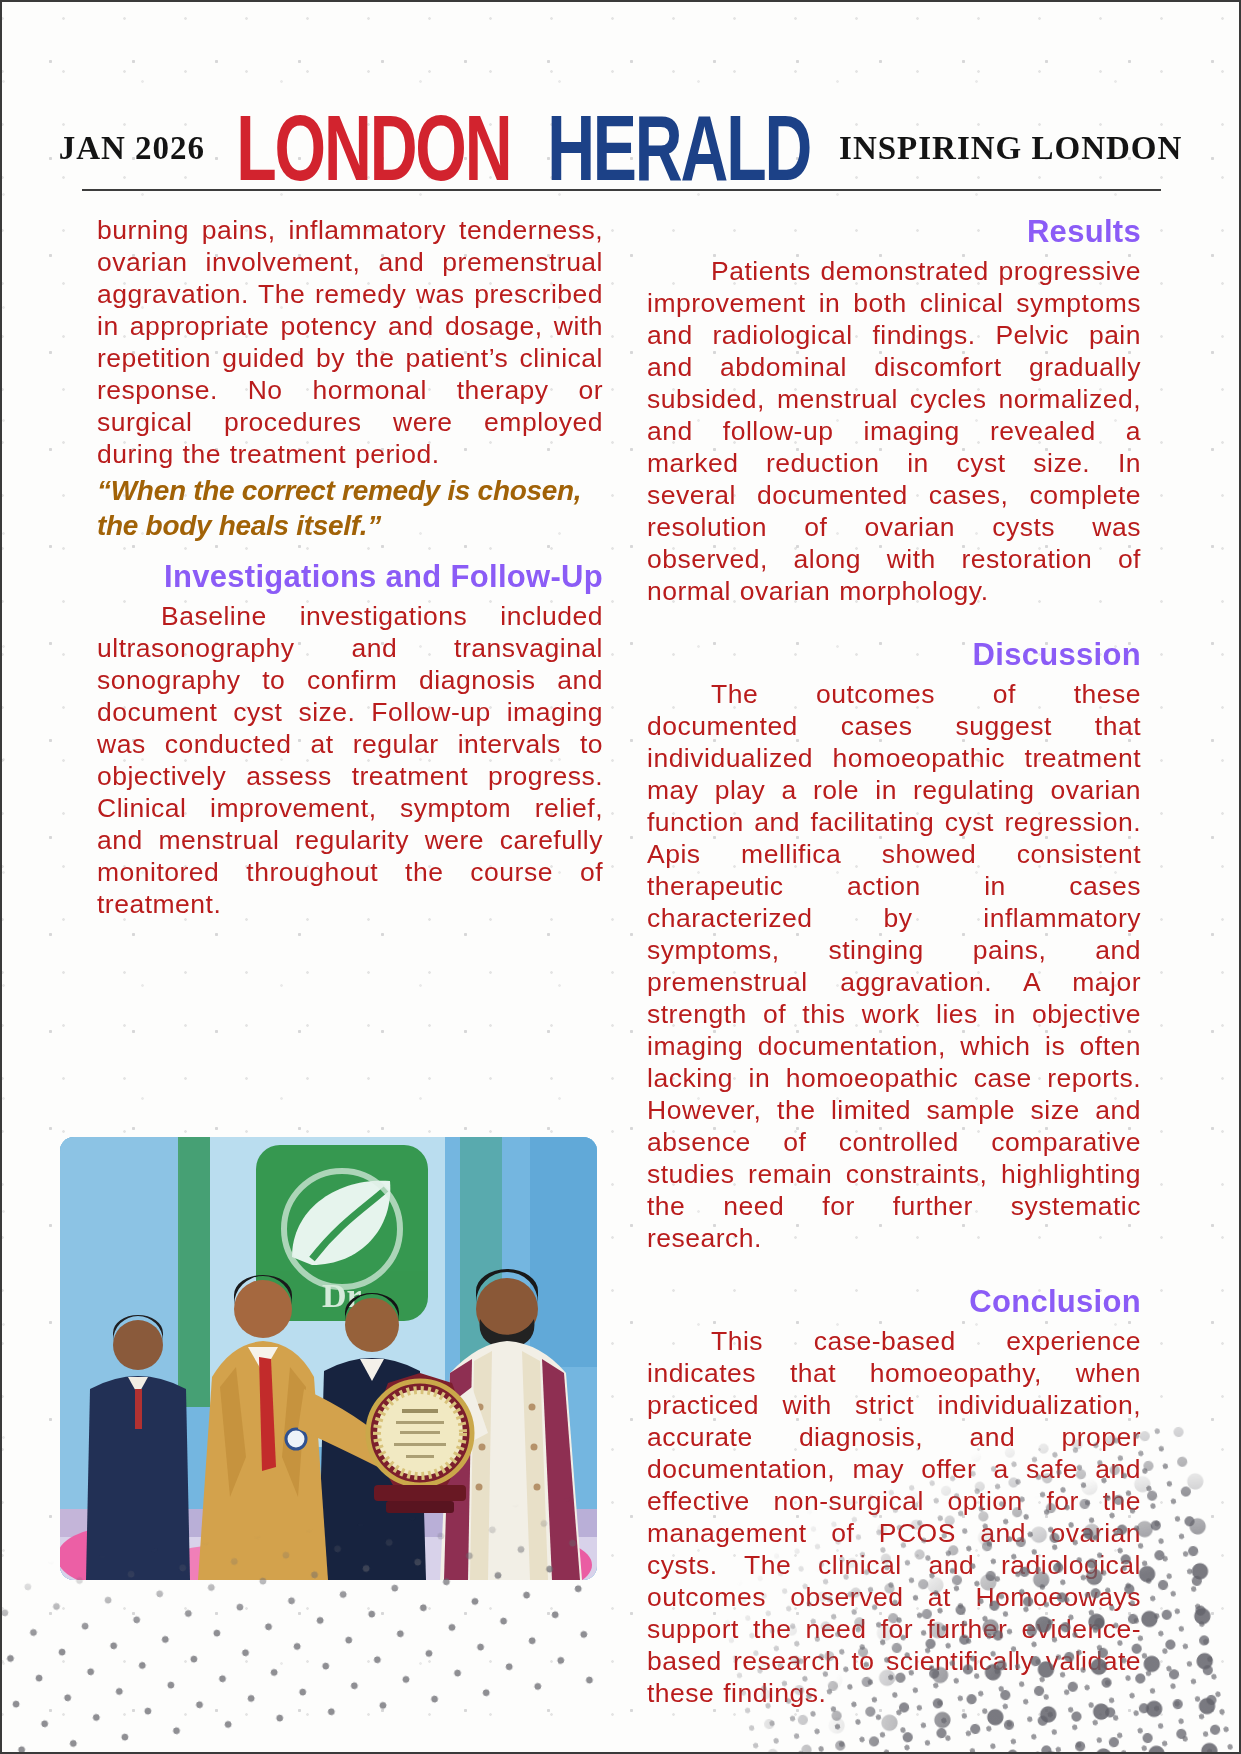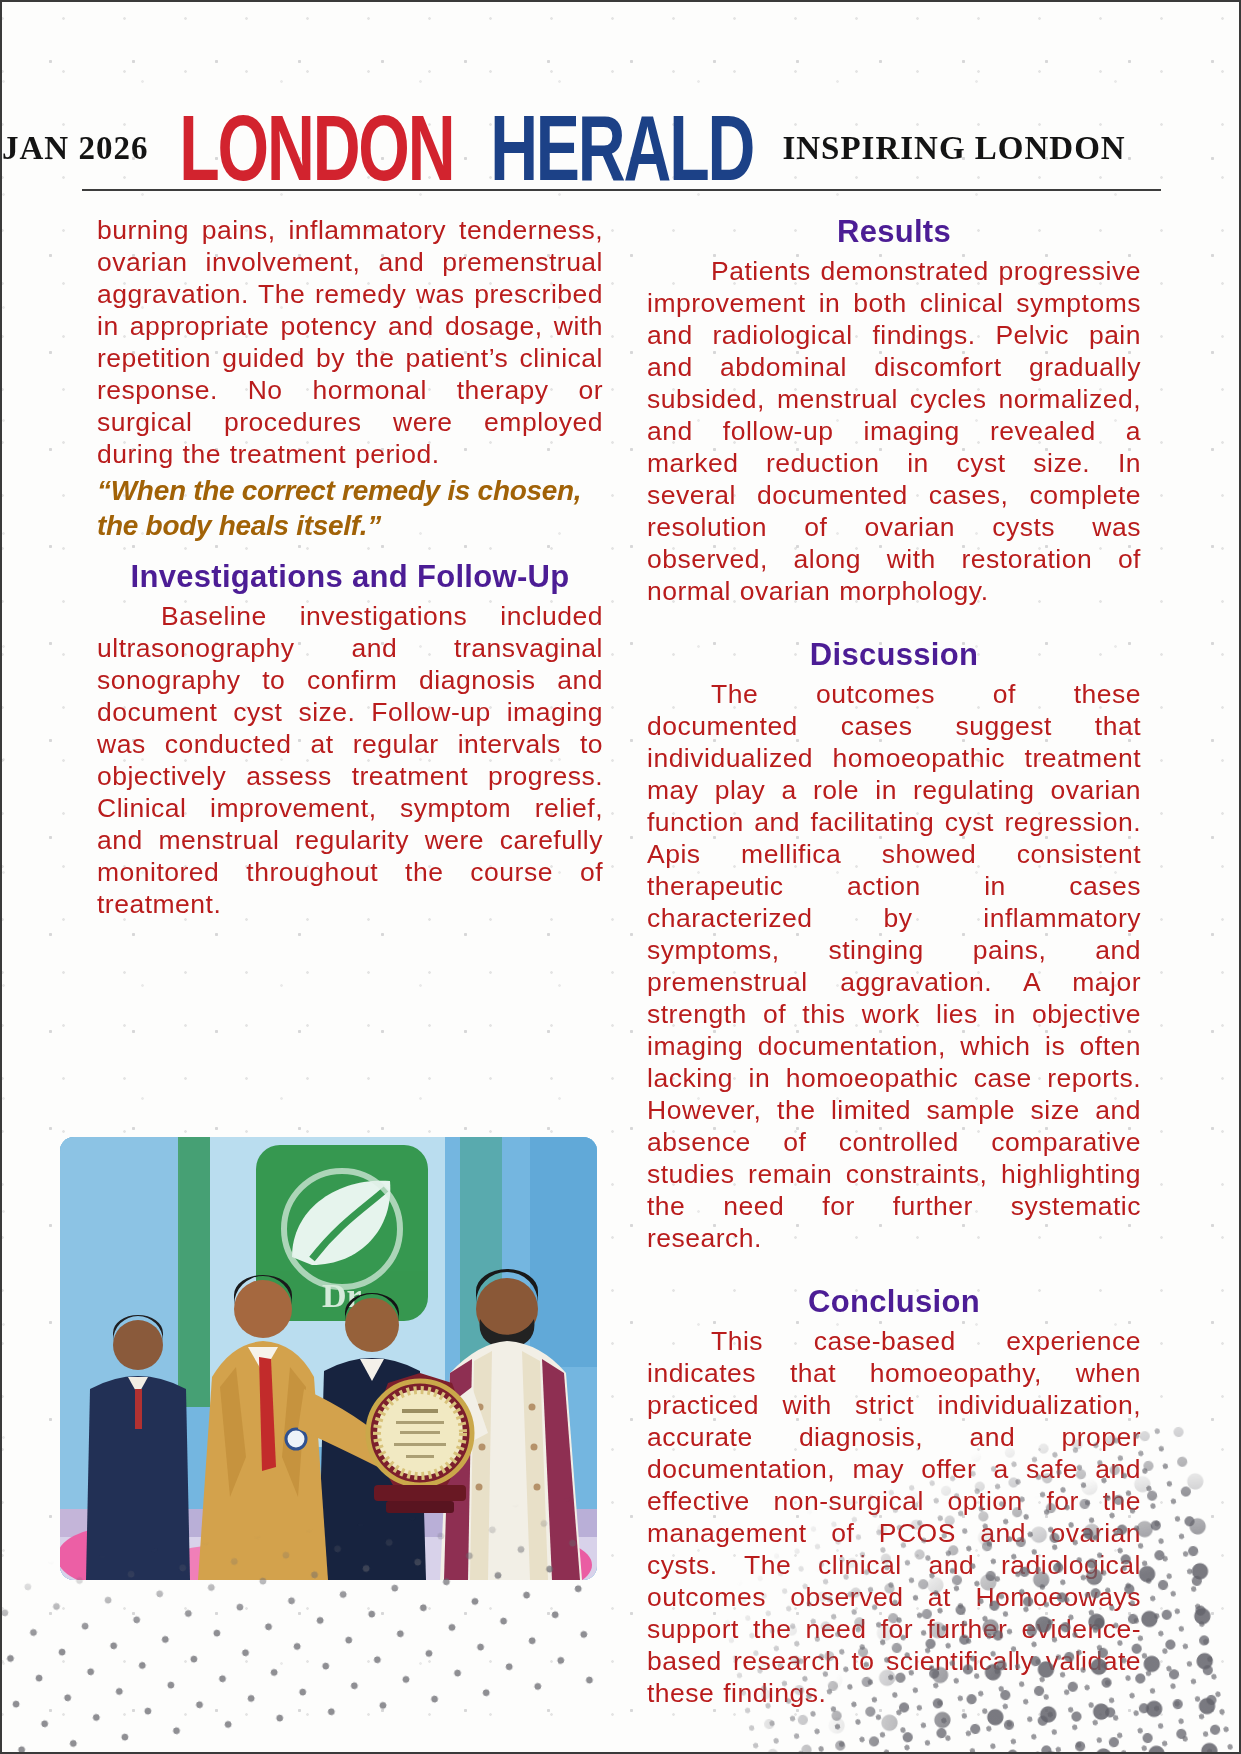--- a/index.html
+++ b/index.html
@@ -49,21 +49,21 @@
   .hb-big {
     background-image: radial-gradient(circle, rgba(98,98,106,.85) 7.6px, transparent 8.6px);
     background-size: 53px 45px; transform: rotate(-3deg); transform-origin: bottom right;
     -webkit-mask-image: radial-gradient(ellipse at 100% 100%, #000 40%, transparent 62%);
             mask-image: radial-gradient(ellipse at 100% 100%, #000 40%, transparent 62%);
   }
 
   
   .header {
     position:absolute; top:103px; left:0; right:0;
-    display:flex; justify-content:flex-start; align-items:center; gap:20px;
+    display:flex; justify-content:center; align-items:center; gap:20px;
     white-space:nowrap;
   }
   .issue-date, .tagline {
     font-family:"Liberation Serif", serif; font-weight:bold; font-size:33px;
     letter-spacing:1px; color:#141414;
   }
   .masthead { display:flex; align-items:center; gap:16px; }
   .masthead-word {
     font-size:92px; font-weight:bold; line-height:.95; display:inline-block;
     transform:scaleX(.72); letter-spacing:-3px;
@@ -79,21 +79,21 @@
   p.body {
     font-size:26.5px; line-height:32px; text-align:justify; margin:0;
     letter-spacing:.5px; word-spacing:1px; color:#b91c1c;
   }
   p.indent { text-indent:64px; }
   .quote {
     font-size:28px; line-height:35px; font-weight:bold; font-style:italic;
     letter-spacing:-.3px; margin:3px 0 0 0; color:#a16207;
   }
   h2.section-heading {
-    font-size:31px; font-weight:bold; color:#4c1d95; text-align:center;
+    font-size:31px; font-weight:bold; color:#8b5cf6; text-align:right;
     margin:30px 0 5px 0; letter-spacing:.3px; line-height:36px;
   }
   .col-left h2.section-heading { margin-top:16px; }
   .section:first-child h2.section-heading { margin-top:0; }
 
   
   .photo {
     position:absolute; left:58px; top:1135px; width:537px; height:443px;
     border-radius:14px; overflow:hidden; background:#6fb3dd;
   }

